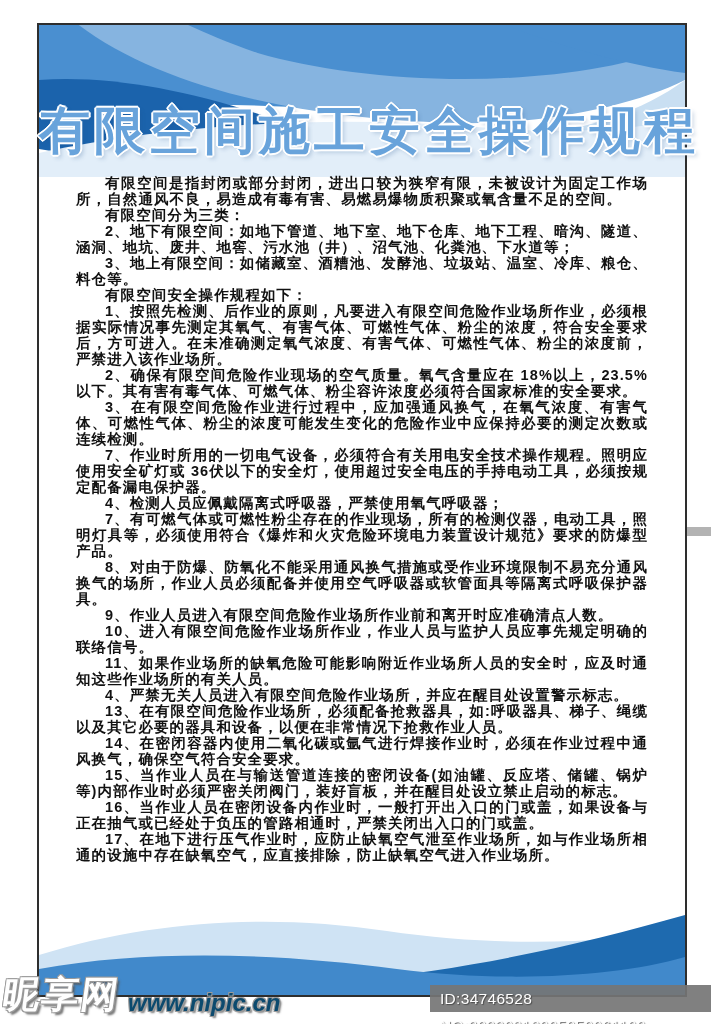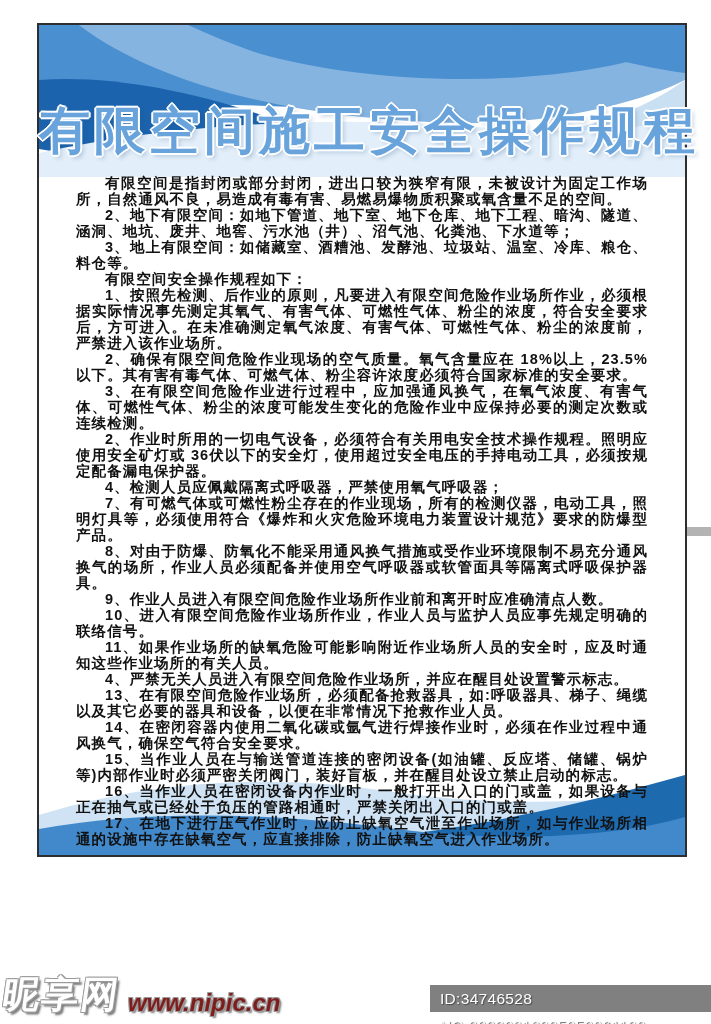--- a/index.html
+++ b/index.html
@@ -1,38 +1,38 @@
 <!DOCTYPE html>
 <html><head>
 <meta charset="utf-8">
 <style>
   html,body{margin:0;padding:0;background:#ffffff;}
   .page{position:relative;width:711px;height:1024px;background:#ffffff;overflow:hidden;
         font-family:"Liberation Sans",sans-serif;}
-  .poster{position:absolute;left:37px;top:23px;width:650px;height:834px;background:#ffffff;
+  .poster{position:absolute;left:37px;top:23px;width:650px;height:974px;background:#ffffff;
           border:2px solid #2e2e2e;box-sizing:border-box;padding-left:14px;}
   .header-waves{position:absolute;left:0;top:0;width:646px;height:152px;display:block;}
   .footer-waves{position:absolute;left:0;bottom:0;width:646px;height:92px;display:block;}
   .title{position:absolute;left:0;top:72px;width:646px;text-align:center;margin:0;
          font-size:51px;font-weight:bold;letter-spacing:4px;color:#68a3db;white-space:nowrap;
          text-shadow:-2px 0 0 #fff,2px 0 0 #fff,0 -2px 0 #fff,0 2px 0 #fff,
                      -1px -1px 0 #fff,1px -1px 0 #fff,-1px 1px 0 #fff,1px 1px 0 #fff,
                      3px 3px 4px rgba(30,80,140,.25);
          z-index:3;}
   .body-text{position:absolute;left:37px;top:150px;width:572px;z-index:2;
              color:#111111;font-weight:bold;font-size:14.5px;line-height:16px;
              letter-spacing:1.1px;text-align:justify;}
   .body-text p{margin:0;text-indent:2em;}
   .side-tab{position:absolute;left:687px;top:527px;width:24px;height:9px;background:#b3b3b3;}
   .watermark{position:absolute;left:3px;top:970px;z-index:6;display:flex;align-items:flex-end;
              white-space:nowrap;}
   .wm-cn{font-size:37px;font-weight:bold;color:#ffffff;transform:skewX(-8deg);letter-spacing:2px;
          text-shadow:-1px -1px 0 #9a9a9a,1px -1px 0 #9a9a9a,-1px 1px 0 #9a9a9a,1px 1px 0 #9a9a9a,
                      3px 3px 2px rgba(90,90,90,.8);}
-  .wm-url{font-size:24px;font-weight:bold;font-style:italic;color:#7f1d1d;margin-left:8px;
+  .wm-url{font-size:24px;font-weight:bold;font-style:italic;color:#0c4a6e;margin-left:8px;
           padding-bottom:3px;
           text-shadow:-1px -1px 0 #9a9a9a,1px -1px 0 #9a9a9a,-1px 1px 0 #9a9a9a,1px 1px 0 #9a9a9a,
                       2px 2px 2px rgba(90,90,90,.8);}
   .id-bar{position:absolute;left:430px;top:985px;width:281px;height:27px;z-index:6;
           background:rgba(117,117,117,.92);color:#ffffff;font-size:15.5px;line-height:27px;
           padding-left:10px;box-sizing:border-box;letter-spacing:.3px;
           text-shadow:1px 1px 1px rgba(60,60,60,.8);}
 </style>
 </head>
 <body>
@@ -47,27 +47,28 @@
       <path d="M470,0 H650 V48 C590,40 520,20 470,0 Z" fill="#4a8fd0"></path>
       <path d="M0,55 C70,50 150,65 230,92 C265,104 262,112 215,120 C140,132 55,133 0,124 Z" fill="#1b63ac"></path>
       <path d="M650,55 C600,92 520,115 420,120 C320,125 220,118 120,124 C260,142 430,147 545,132 C605,124 640,105 650,92 Z" fill="#c9dff2"></path>
       <path d="M0,152 V128 C140,98 300,90 440,102 C540,110 610,104 650,92 V152 Z" fill="#e2eef9"></path>
     </svg>
 
     <h1 class="title">有限空间施工安全操作规程</h1>
 
     <div class="body-text">
         <p>有限空间是指封闭或部分封闭，进出口较为狭窄有限，未被设计为固定工作场所，自然通风不良，易造成有毒有害、易燃易爆物质积聚或氧含量不足的空间。</p>
+        <p>有限空间分为三类：</p>
         <p>2、地下有限空间：如地下管道、地下室、地下仓库、地下工程、暗沟、隧道、涵洞、地坑、废井、地窖、污水池（井）、沼气池、化粪池、下水道等；</p>
         <p>3、地上有限空间：如储藏室、酒糟池、发酵池、垃圾站、温室、冷库、粮仓、料仓等。</p>
         <p>有限空间安全操作规程如下：</p>
         <p>1、按照先检测、后作业的原则，凡要进入有限空间危险作业场所作业，必须根据实际情况事先测定其氧气、有害气体、可燃性气体、粉尘的浓度，符合安全要求后，方可进入。在未准确测定氧气浓度、有害气体、可燃性气体、粉尘的浓度前，严禁进入该作业场所。</p>
         <p>2、确保有限空间危险作业现场的空气质量。氧气含量应在 18%以上，23.5%以下。其有害有毒气体、可燃气体、粉尘容许浓度必须符合国家标准的安全要求。</p>
         <p>3、在有限空间危险作业进行过程中，应加强通风换气，在氧气浓度、有害气体、可燃性气体、粉尘的浓度可能发生变化的危险作业中应保持必要的测定次数或连续检测。</p>
-        <p>2、作业时所用的一切电气设备，必须符合有关用电安全技术操作规程。照明应使用安全矿灯或 36伏以下的安全灯，使用超过安全电压的手持电动工具，必须按规定配备漏电保护器。</p>
+        <p>7、作业时所用的一切电气设备，必须符合有关用电安全技术操作规程。照明应使用安全矿灯或 36伏以下的安全灯，使用超过安全电压的手持电动工具，必须按规定配备漏电保护器。</p>
         <p>4、检测人员应佩戴隔离式呼吸器，严禁使用氧气呼吸器；</p>
         <p>7、有可燃气体或可燃性粉尘存在的作业现场，所有的检测仪器，电动工具，照明灯具等，必须使用符合《爆炸和火灾危险环境电力装置设计规范》要求的防爆型产品。</p>
         <p>8、对由于防爆、防氧化不能采用通风换气措施或受作业环境限制不易充分通风换气的场所，作业人员必须配备并使用空气呼吸器或软管面具等隔离式呼吸保护器具。</p>
         <p>9、作业人员进入有限空间危险作业场所作业前和离开时应准确清点人数。</p>
         <p>10、进入有限空间危险作业场所作业，作业人员与监护人员应事先规定明确的联络信号。</p>
         <p>11、如果作业场所的缺氧危险可能影响附近作业场所人员的安全时，应及时通知这些作业场所的有关人员。</p>
         <p>4、严禁无关人员进入有限空间危险作业场所，并应在醒目处设置警示标志。</p>
         <p>13、在有限空间危险作业场所，必须配备抢救器具，如:呼吸器具、梯子、绳缆以及其它必要的器具和设备，以便在非常情况下抢救作业人员。</p>
         <p>14、在密闭容器内使用二氧化碳或氩气进行焊接作业时，必须在作业过程中通风换气，确保空气符合安全要求。</p>
         <p>15、当作业人员在与输送管道连接的密闭设备(如油罐、反应塔、储罐、锅炉等)内部作业时必须严密关闭阀门，装好盲板，并在醒目处设立禁止启动的标志。</p>

